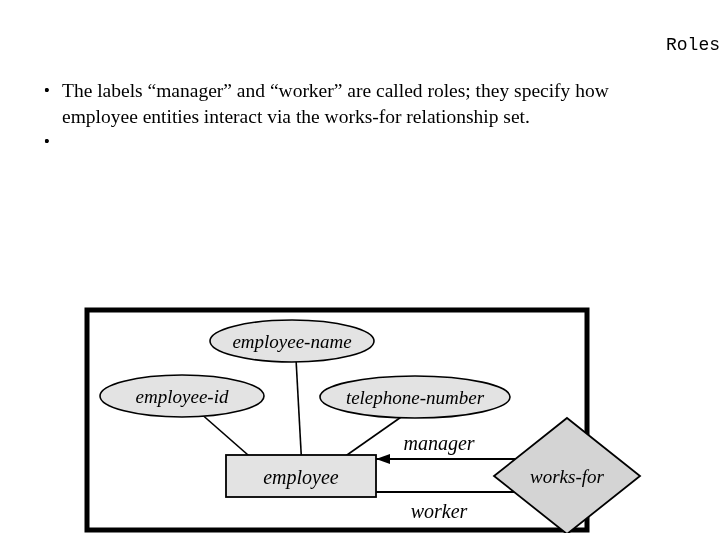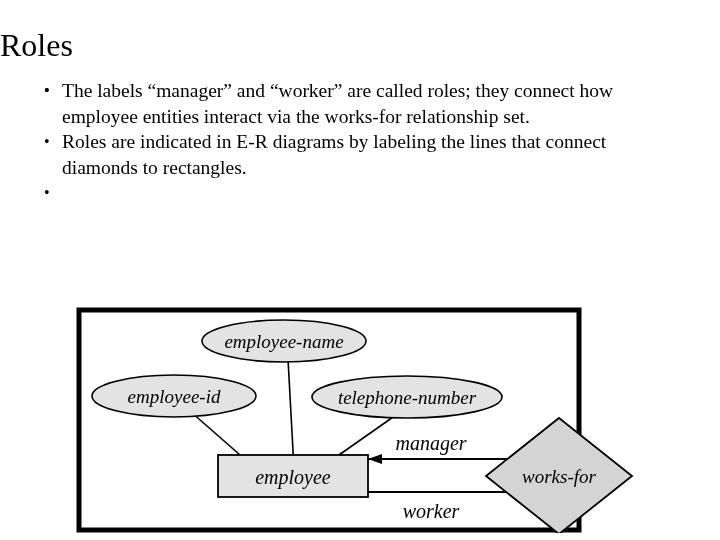--- a/index.html
+++ b/index.html
@@ -20,24 +20,24 @@
     left: 0;
     top: 0;
     width: 720px;
     height: 540px;
   }
   .slide-title {
     position: absolute;
     left: 0;
     top: 30px;
     width: 720px;
-    text-align: left;
-    font-size: 32px;
+    text-align: right;
+    font-size: 18px;
     line-height: 30px;
-    font-family: Liberation Serif, serif;
+    font-family: Liberation Mono, monospace;
     color: #000000;
   }
   .bullets {
     position: absolute;
     left: 36px;
     top: 78px;
     width: 650px;
     font-size: 19.5px;
     line-height: 25.5px;
   }
@@ -48,21 +48,21 @@
   }
   .bullet .dot {
     position: absolute;
     left: 8px;
     top: 0px;
     font-size: 16px;
     line-height: 25.5px;
   }
   .figure {
     position: absolute;
-    left: 76px;
+    left: 84px;
     top: 307px;
     width: 568px;
     height: 226px;
   }
   .figure svg {
     display: block;
   }
 </style>
 </head>
 <body>
@@ -70,25 +70,24 @@
 <div class="slide">
 
   <div class="slide-title">Roles</div>
 
   <div class="bullets">
     <div class="bullet">
       <span class="dot">•</span>
     </div>
     <div class="bullet">
       <span class="dot">•</span>
-      <span>The labels “manager” and “worker” are called roles; they connect how employee entities interact via the works-for relationship set.</span>
+      <span>The labels “manager” and “worker” are called roles; they specify how employee entities interact via the works-for relationship set.</span>
     </div>
     <div class="bullet">
       <span class="dot">•</span>
-      <span>Roles are indicated in E-R diagrams by labeling the lines that connect diamonds to rectangles.</span>
     </div>
     <div class="bullet">
       <span class="dot">•</span>
     </div>
   </div>
 
   <div class="figure">
     <svg width="568" height="226" viewBox="0 0 568 226" xmlns="http://www.w3.org/2000/svg">
 
       <rect x="3" y="3" width="500" height="220" fill="#ffffff" stroke="#000000" stroke-width="5"></rect>

